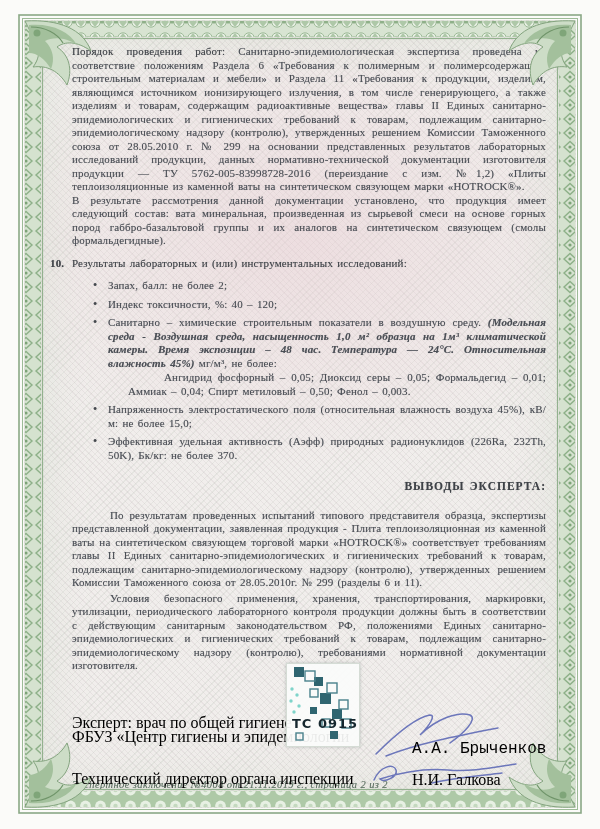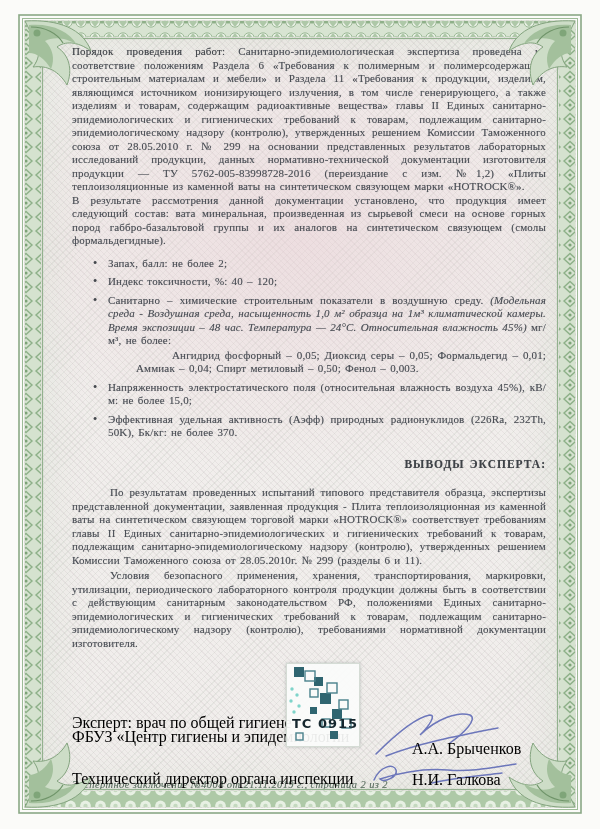--- a/index.html
+++ b/index.html
@@ -31,33 +31,33 @@
     text-align:justify;letter-spacing:.15px;word-spacing:1.3px;
     text-shadow:0 0 .7px rgba(74,78,85,.45);
   }
   .content p{margin:0;}
   b{font-weight:normal;color:#3e4247;}
   .sec{position:relative;margin-bottom:9px;}
   .num{position:absolute;left:-22px;top:0;font-weight:bold;color:#3e4247;}
   ul.bullets{list-style:none;margin:9px 0 0 0;padding:0 0 0 36px;}
   ul.bullets li{position:relative;margin-bottom:5px;}
   ul.bullets li::before{content:"•";position:absolute;left:-15px;top:0;font-size:12px;color:#44484d;}
-  .italic{font-style:italic;}
-  .sub-line{margin:1px 0 0 28px;text-indent:36px;}
+  .italic{font-style:italic;font-weight:bold;}
+  .sub-line{margin:1px 0 0 20px;text-indent:36px;}
   .concl-title{
     text-align:right;font-weight:bold;letter-spacing:1px;
     margin:18px 0 15px;font-size:11.5px;color:#3e4247;
   }
   .cpara{text-indent:38px;margin-bottom:2px !important;}
 
   
   .sig-area{position:absolute;left:54px;right:36px;top:700px;height:96px;z-index:4;}
   .expert-lines{position:absolute;left:0;top:2px;line-height:13.5px;}
   .name{position:absolute;left:340px;white-space:nowrap;}
-  .expert-name{top:26px;}
+  .expert-name{top:26px;font-family:Liberation Mono, monospace;}
   .director-label{position:absolute;left:0;top:56px;white-space:nowrap;}
   .director-name{top:57px;}
   svg.sig{position:absolute;opacity:.88;}
   .sig1{left:298px;top:-6px;}
   .sig2{left:296px;top:42px;}
 
   
   .stamp{
     position:absolute;left:268px;top:649px;width:74px;height:84px;z-index:5;
     background:rgba(251,252,251,.93);
@@ -87,20 +87,26 @@
     <div class="content">
 
       <div class="sec">
         <span class="num">9.</span>
         <div class="secbody">
           <p><b>Порядок проведения работ:</b> <span>Санитарно-эпидемиологическая экспертиза проведена на соответствие положениям Раздела 6 «Требования к полимерным и полимерсодержащим строительным материалам и мебели» и Раздела 11 «Требования к продукции, изделиям, являющимся источником ионизирующего излучения, в том числе генерирующего, а также изделиям и товарам, содержащим радиоактивные вещества» главы II Единых санитарно-эпидемиологических и гигиенических требований к товарам, подлежащим санитарно-эпидемиологическому надзору (контролю), утвержденных решением Комиссии Таможенного союза от 28.05.2010 г. № 299 на основании представленных результатов лабораторных исследований продукции, данных нормативно-технической документации изготовителя продукции — ТУ 5762-005-83998728-2016 (переиздание с изм. №1,2) «Плиты теплоизоляционные из каменной ваты на синтетическом связующем марки «HOTROCK®».</span></p>
           <p>В результате рассмотрения данной документации установлено, что продукция имеет следующий состав: вата минеральная, произведенная из сырьевой смеси на основе горных пород габбро-базальтовой группы и их аналогов на синтетическом связующем (смолы формальдегидные).</p>
         </div>
       </div>
 
+      <div class="sec">
+        <span class="num">10.</span>
+        <div class="secbody">
+          <b>Результаты лабораторных и (или) инструментальных исследований:</b>
+        </div>
+      </div>
 
       <ul class="bullets">
         <li><span>Запах, балл: не более 2;</span></li>
         <li><span>Индекс токсичности, %: 40 – 120;</span></li>
         <li>
           <span>Санитарно – химические строительным показатели в воздушную среду. </span><span class="italic">(Модельная среда - Воздушная среда, насыщенность 1,0 м² образца на 1м³ климатической камеры. Время экспозиции – 48 час. Температура — 24°С. Относительная влажность 45%)</span><span> мг/м³, не более:</span>
           <div class="sub-line">Ангидрид фосфорный – 0,05; Диоксид серы – 0,05; Формальдегид – 0,01; Аммиак – 0,04; Спирт метиловый – 0,50; Фенол – 0,003.</div>
         </li>
         <li><span>Напряженность электростатического поля (относительная влажность воздуха 45%), кВ/м: не более 15,0;</span></li>
         <li><span>Эффективная удельная активность (Аэфф) природных радионуклидов (226Ra, 232Th, 50K), Бк/кг: не более 370.</span></li>

